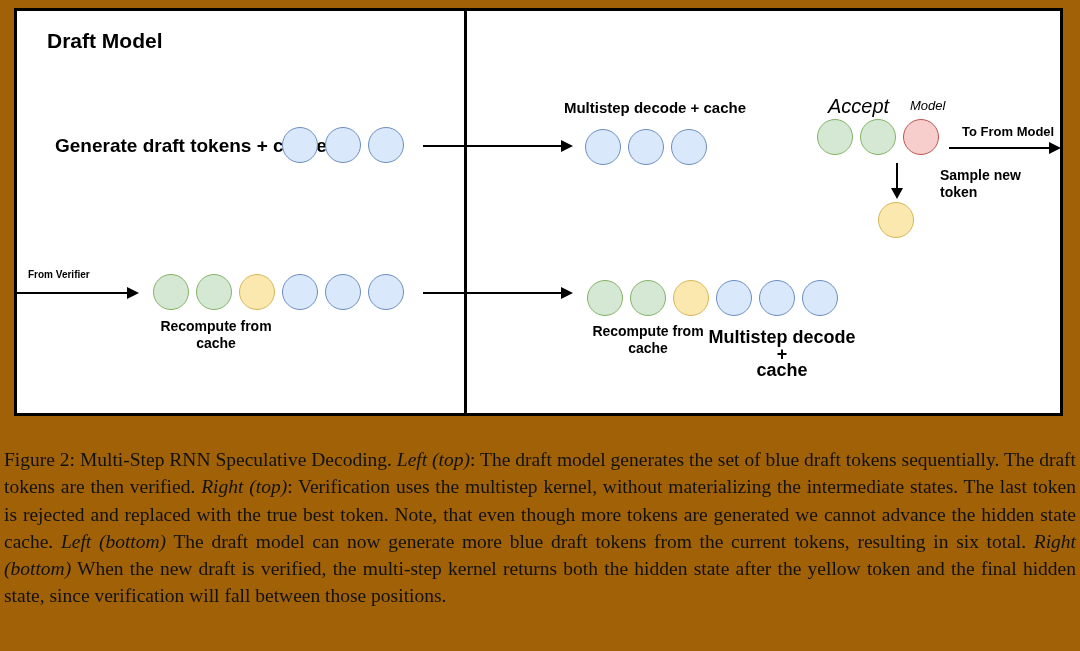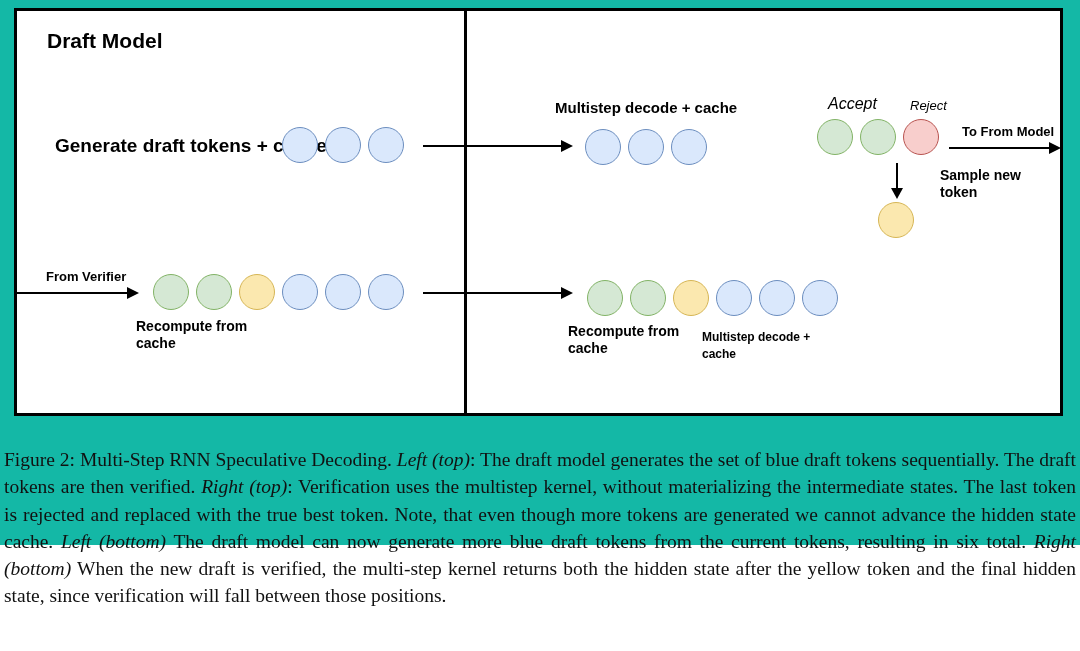--- a/index.html
+++ b/index.html
@@ -2,21 +2,21 @@
 <html><head>
 <meta charset="utf-8">
 <style>
   html, body {
     margin: 0; padding: 0;
     background: #ffffff;
     width: 1080px; height: 651px;
     overflow: hidden;
     font-family: "Liberation Sans", sans-serif;
   }
-  .page { position: relative; width: 1080px; height: 545px; background: #14b8a6; }
+  .page { position: relative; width: 1080px; height: 651px; background: #a16207; }
 
   
   .figure-box {
     position: absolute; left: 14px; top: 8px;
     width: 1049px; height: 408px;
     border: 3px solid #000;
     box-sizing: border-box;
     background: #fff;
   }
   .panel-divider {
@@ -34,21 +34,21 @@
   .diagram-label {
     position: absolute;
     font-weight: bold; color: #000;
     white-space: pre-line;
   }
   .italic-label {
     position: absolute;
     font-style: italic; color: #000;
     white-space: nowrap;
   }
-  .center { }
+  .center { text-align: center; }
 
   
   .token-row { position: absolute; display: flex; gap: 7px; }
   .token {
     width: 36px; height: 36px;
     border-radius: 50%;
     border: 1.7px solid;
     box-sizing: border-box;
   }
 
@@ -100,39 +100,39 @@
 
   <div class="arrow-h" style="left:423px; top:145px; width:139px;"></div>
 
   <div class="diagram-label center" style="left:555px; top:99px; width:200px; font-size:15px;">Multistep decode + cache</div>
   <div class="token-row" style="left:585px; top:129px;">
       <div class="token" style="background: rgb(218, 232, 252); border-color: rgb(108, 142, 191);"></div>
       <div class="token" style="background: rgb(218, 232, 252); border-color: rgb(108, 142, 191);"></div>
       <div class="token" style="background: rgb(218, 232, 252); border-color: rgb(108, 142, 191);"></div>
     </div>
 
-  <div class="italic-label" style="left:828px; top:95px; font-size:16px;">Accept</div>
-  <div class="italic-label" style="left:910px; top:98px; font-size:13px;">Reject</div>
+  <div class="italic-label" style="left:828px; top:95px; font-size:20px;">Accept</div>
+  <div class="italic-label" style="left:910px; top:98px; font-size:13px;">Model</div>
   <div class="token-row" style="left:817px; top:119px;">
       <div class="token" style="background: rgb(213, 232, 212); border-color: rgb(130, 179, 102);"></div>
       <div class="token" style="background: rgb(213, 232, 212); border-color: rgb(130, 179, 102);"></div>
       <div class="token" style="background: rgb(248, 206, 204); border-color: rgb(184, 84, 80);"></div>
     </div>
 
   <div class="diagram-label" style="left:962px; top:124px; font-size:13px;">To From Model</div>
   <div class="arrow-h" style="left:949px; top:147px; width:101px;"></div>
 
   <div class="arrow-v" style="left:896px; top:163px; height:26px;"></div>
   <div class="diagram-label" style="left:940px; top:167px; font-size:14px; line-height:17px;">Sample new
 token</div>
   <div class="token-row" style="left:878px; top:202px;">
       <div class="token" style="background: rgb(251, 232, 175); border-color: rgb(214, 182, 86);"></div>
     </div>
 
-  <div class="diagram-label" style="left:46px; top:269px; font-size:13px;">From Verifier</div>
+  <div class="diagram-label" style="left:28px; top:269px; font-size:10px;">From Verifier</div>
   <div class="arrow-h" style="left:16px; top:292px; width:112px;"></div>
   <div class="token-row" style="left:153px; top:274px;">
       <div class="token" style="background: rgb(213, 232, 212); border-color: rgb(130, 179, 102);"></div>
       <div class="token" style="background: rgb(213, 232, 212); border-color: rgb(130, 179, 102);"></div>
       <div class="token" style="background: rgb(251, 232, 175); border-color: rgb(214, 182, 86);"></div>
       <div class="token" style="background: rgb(218, 232, 252); border-color: rgb(108, 142, 191);"></div>
       <div class="token" style="background: rgb(218, 232, 252); border-color: rgb(108, 142, 191);"></div>
       <div class="token" style="background: rgb(218, 232, 252); border-color: rgb(108, 142, 191);"></div>
     </div>
   <div class="diagram-label center" style="left:136px; top:318px; width:160px; font-size:14px; line-height:16.5px;">Recompute from
@@ -143,18 +143,18 @@
   <div class="token-row" style="left:587px; top:280px;">
       <div class="token" style="background: rgb(213, 232, 212); border-color: rgb(130, 179, 102);"></div>
       <div class="token" style="background: rgb(213, 232, 212); border-color: rgb(130, 179, 102);"></div>
       <div class="token" style="background: rgb(251, 232, 175); border-color: rgb(214, 182, 86);"></div>
       <div class="token" style="background: rgb(218, 232, 252); border-color: rgb(108, 142, 191);"></div>
       <div class="token" style="background: rgb(218, 232, 252); border-color: rgb(108, 142, 191);"></div>
       <div class="token" style="background: rgb(218, 232, 252); border-color: rgb(108, 142, 191);"></div>
     </div>
   <div class="diagram-label center" style="left:568px; top:323px; width:160px; font-size:14px; line-height:16.5px;">Recompute from
 cache</div>
-  <div class="diagram-label center" style="left:702px; top:329px; width:160px; font-size:12px; line-height:16.5px;">Multistep decode +
+  <div class="diagram-label center" style="left:702px; top:329px; width:160px; font-size:18px; line-height:16.5px;">Multistep decode +
 cache</div>
 
   <div class="figure-caption"><span>Figure 2: Multi-Step RNN Speculative Decoding. </span><span class="it">Left (top)</span><span>: The draft model generates the set of blue draft tokens sequentially. The draft tokens are then verified. </span><span class="it">Right (top)</span><span>: Verification uses the multistep kernel, without materializing the intermediate states. The last token is rejected and replaced with the true best token. Note, that even though more tokens are generated we cannot advance the hidden state cache. </span><span class="it">Left (bottom)</span><span> The draft model can now generate more blue draft tokens from the current tokens, resulting in six total. </span><span class="it">Right (bottom)</span><span> When the new draft is verified, the multi-step kernel returns both the hidden state after the yellow token and the final hidden state, since verification will fall between those positions.</span></div>
 
 </div>
 
 </body></html>

